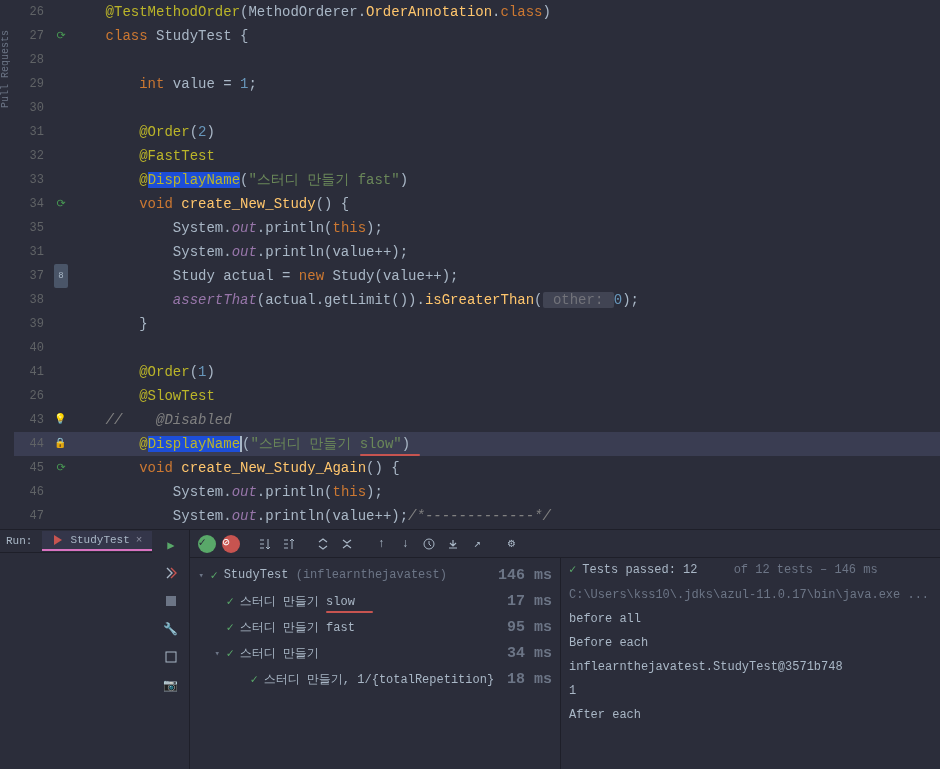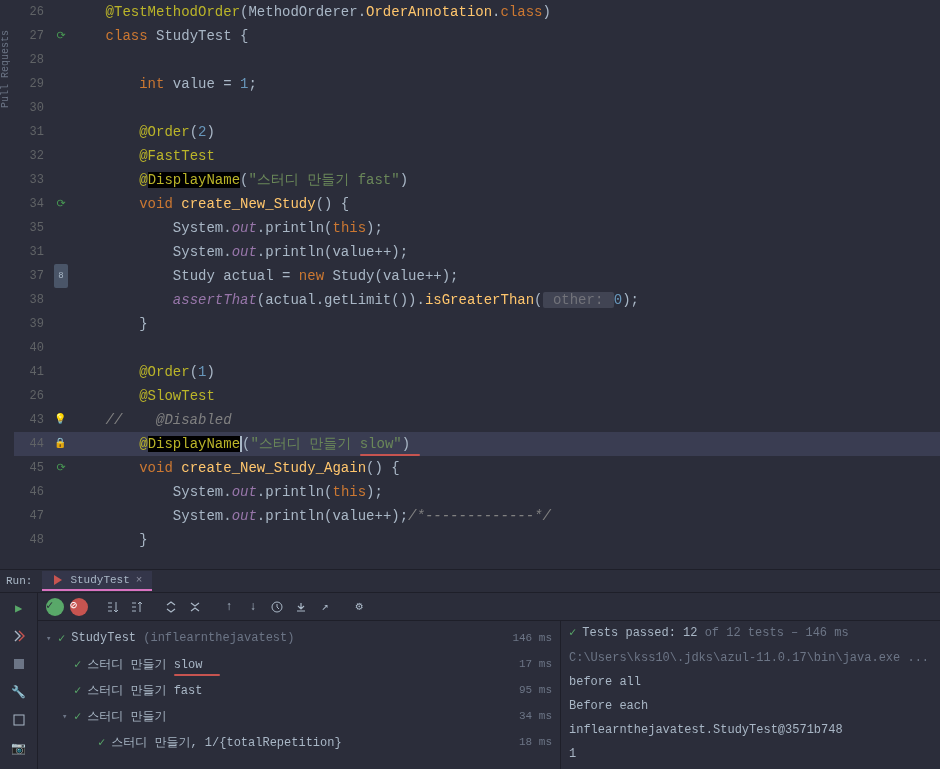--- a/index.html
+++ b/index.html
@@ -88,29 +88,29 @@
   .param { color: #72737a; }
   .parambg {
     background: #414453;
     padding: 0 2px;
     border-radius: 2px;
   }
   .cursor {
     border-left: 2px solid #a9b7c6;
     animation: blink 1s infinite;
   }
-  .hl-name { background: #000000; }
+  .hl-name { background: #1d4ed8; }
   @keyframes blink { 50% { opacity: 0; } }
 
   .run-panel {
-    height: 200px;
+    height: 240px;
     background: #2b2d3a;
     border-top: 1px solid #1e1f29;
     display: flex;
-    flex-direction: column;
+    flex-direction: row;
   }
   .run-header {
     height: 23px;
     display: flex;
     align-items: center;
     padding-left: 6px;
     border-bottom: 1px solid #1e1f29;
   }
   .run-label { color: #a9b7c6; font-size: 11px; margin-right: 10px; }
   .run-tab {
@@ -180,41 +180,41 @@
     height: 26px;
     padding-left: 8px;
     padding-right: 8px;
     cursor: pointer;
     font-size: 12px;
   }
   .tree-arrow { width: 12px; color: #6c7586; font-size: 9px; }
   .tree-check { color: #59a869; margin-right: 6px; font-size: 12px; }
   .tree-label { flex: 1; color: #a9b7c6; }
   .tree-label-dim { color: #6c7586; }
-  .tree-time { color: #6c7586; font-size: 11px; }
+  .tree-time { color: #6c7586; font-size: 15px; font-weight: bold; }
   .tree-indent-1 { padding-left: 24px; }
   .tree-indent-2 { padding-left: 48px; }
   .console {
     width: 380px;
     background: #2b2d3a;
     border-left: 1px solid #1e1f29;
     padding: 4px 8px;
     font-size: 12px;
     display: flex;
     flex-direction: column;
   }
   .console-header {
     display: flex;
     align-items: center;
     gap: 6px;
     color: #a9b7c6;
     margin-bottom: 6px;
   }
   .console-check { color: #59a869; }
-  .console-dim { color: #6c7586; }
+  .console-dim { color: #6c7586; margin-left: 29px; }
   .console-line { color: #a9b7c6; line-height: 24px; }
   .console-exe { color: #6c7586; }
   .red-underline {
     position: relative;
   }
   .red-underline::after {
     content: '';
     position: absolute;
     left: 0;
     right: -18px;

